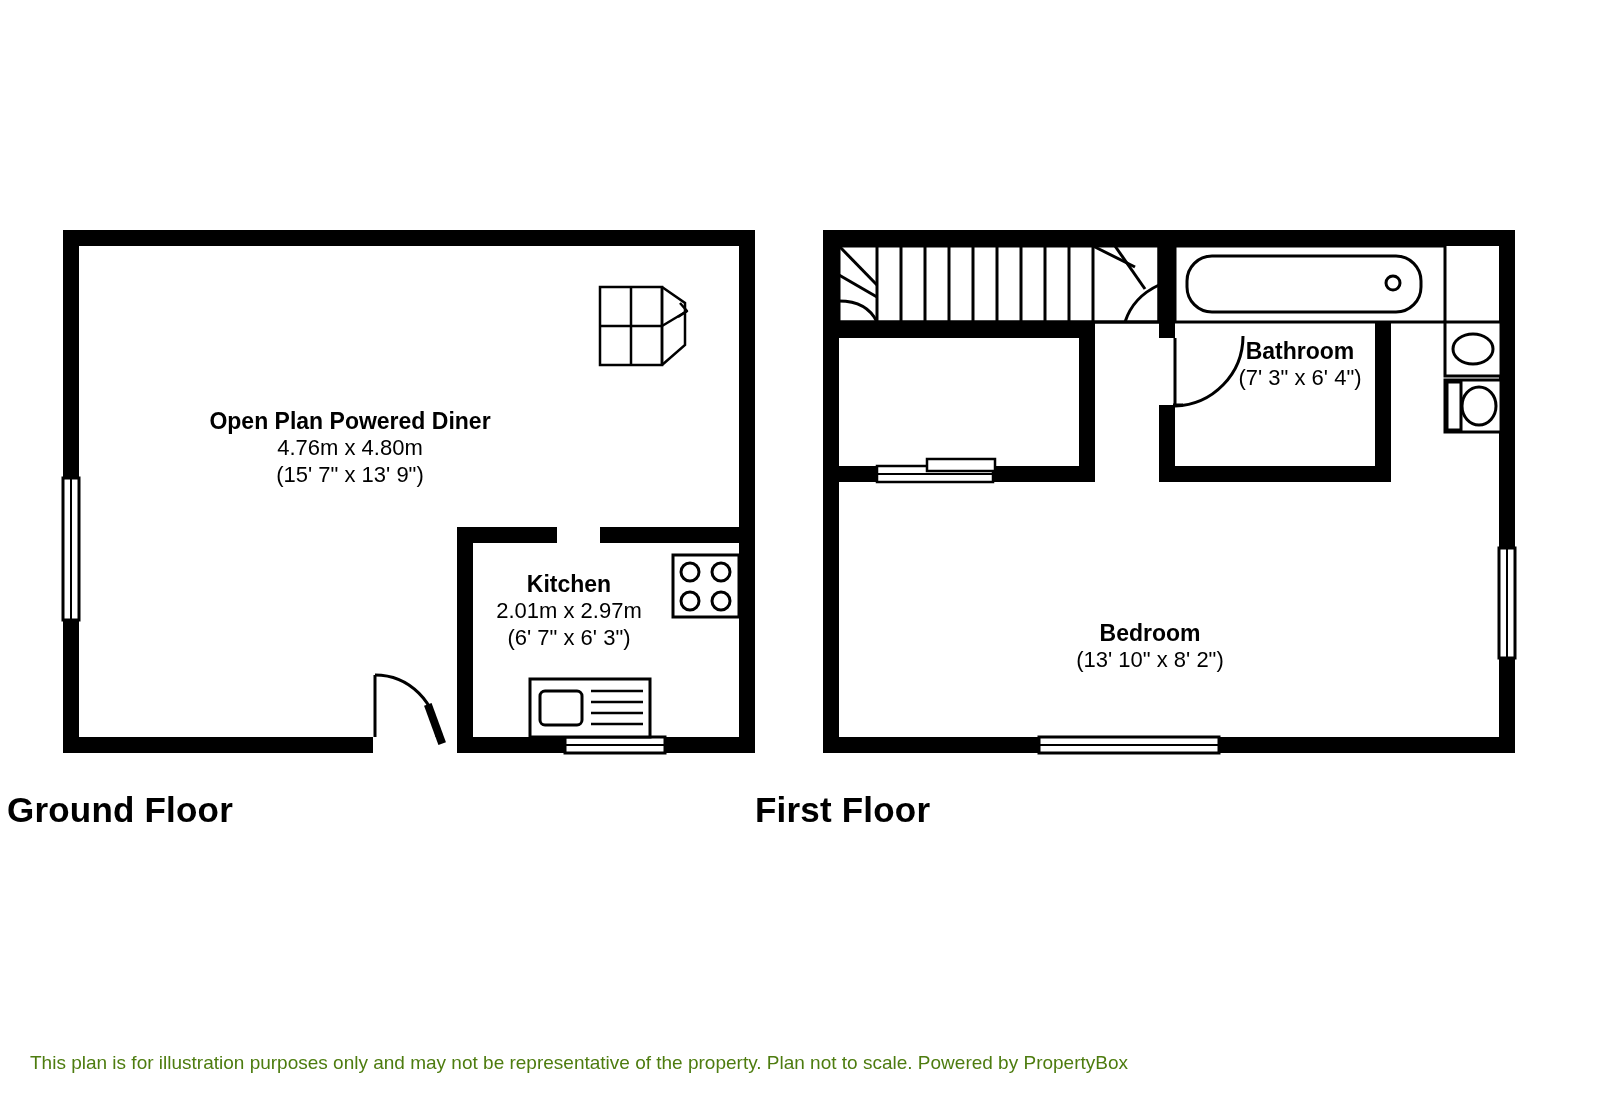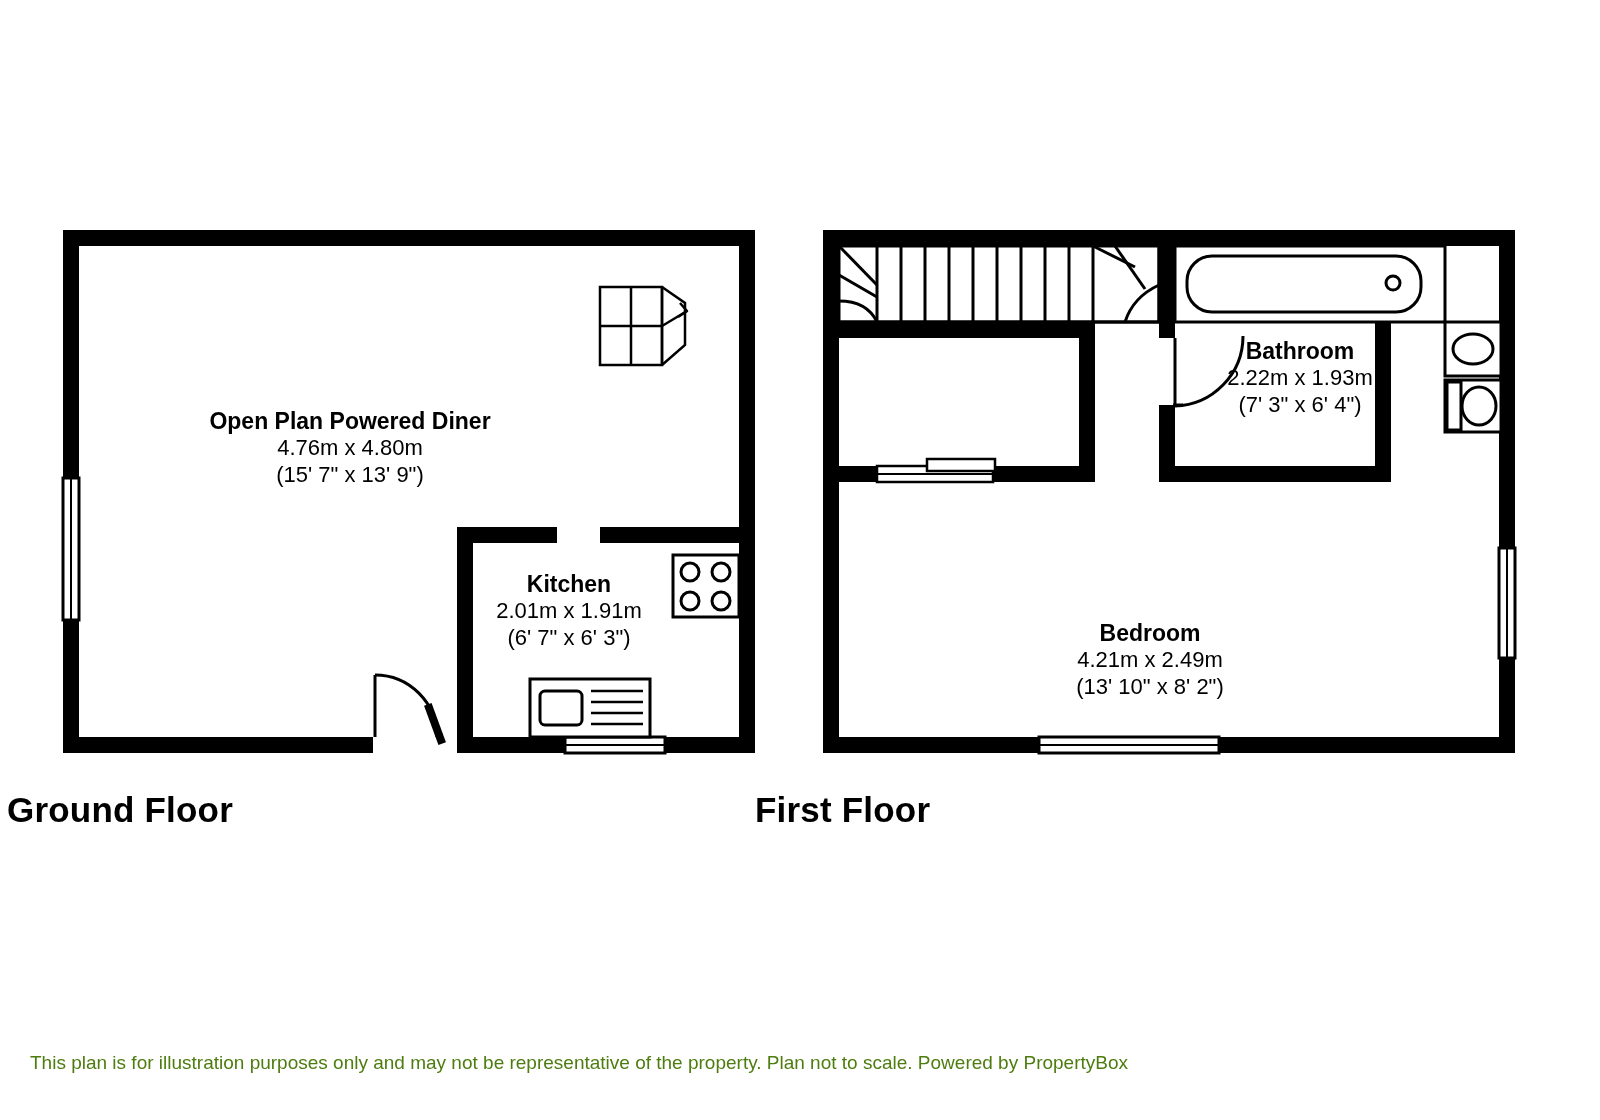--- a/index.html
+++ b/index.html
@@ -128,21 +128,21 @@
     </svg>
 
     <div class="room-label" style="left:85px; top:182px; width:420px;">
       <div class="room-name">Open Plan Powered Diner</div>
       <div class="room-dim">4.76m x 4.80m</div>
       <div class="room-dim">(15' 7" x 13' 9")</div>
     </div>
 
     <div class="room-label" style="left:404px; top:345px; width:220px;">
       <div class="room-name">Kitchen</div>
-      <div class="room-dim">2.01m x 1.91m</div>
+      <div class="room-dim">2.01m x 2.97m</div>
       <div class="room-dim">(6' 7" x 6' 3")</div>
     </div>
 
     <div class="floor-title" style="left:-48px; top:565px; width:800px;">Ground Floor</div>
   </div>
 
   <div class="floor" style="left:815px; top:225px; width:710px; height:540px;">
     <svg width="710" height="540" viewBox="0 0 710 540">
 
       <g fill="#000000">
@@ -225,27 +225,25 @@
 
       <g>
         <rect x="630" y="155" width="56" height="52" fill="#ffffff" stroke="#000000" stroke-width="3"></rect>
         <rect x="632" y="157" width="14" height="48" fill="#ffffff" stroke="#000000" stroke-width="3"></rect>
         <ellipse cx="664" cy="181" rx="17" ry="19" fill="none" stroke="#000000" stroke-width="3"></ellipse>
       </g>
     </svg>
 
     <div class="room-label" style="left:330px; top:112px; width:310px;">
       <div class="room-name">Bathroom</div>
-      <div class="room-dim">2.22m x 1.93m</div>
       <div class="room-dim">(7' 3" x 6' 4")</div>
     </div>
 
     <div class="room-label" style="left:180px; top:370px; width:310px;margin-top:24px;">
       <div class="room-name">Bedroom</div>
-      <div class="room-dim">4.21m x 2.49m</div>
       <div class="room-dim">(13' 10" x 8' 2")</div>
     </div>
 
     <div class="floor-title" style="left:-60px; top:565px; width:800px;">First Floor</div>
   </div>
 
   <div class="disclaimer">This plan is for illustration purposes only and may not be representative of the property. Plan not to scale. Powered by PropertyBox</div>
 
 </div>
 

